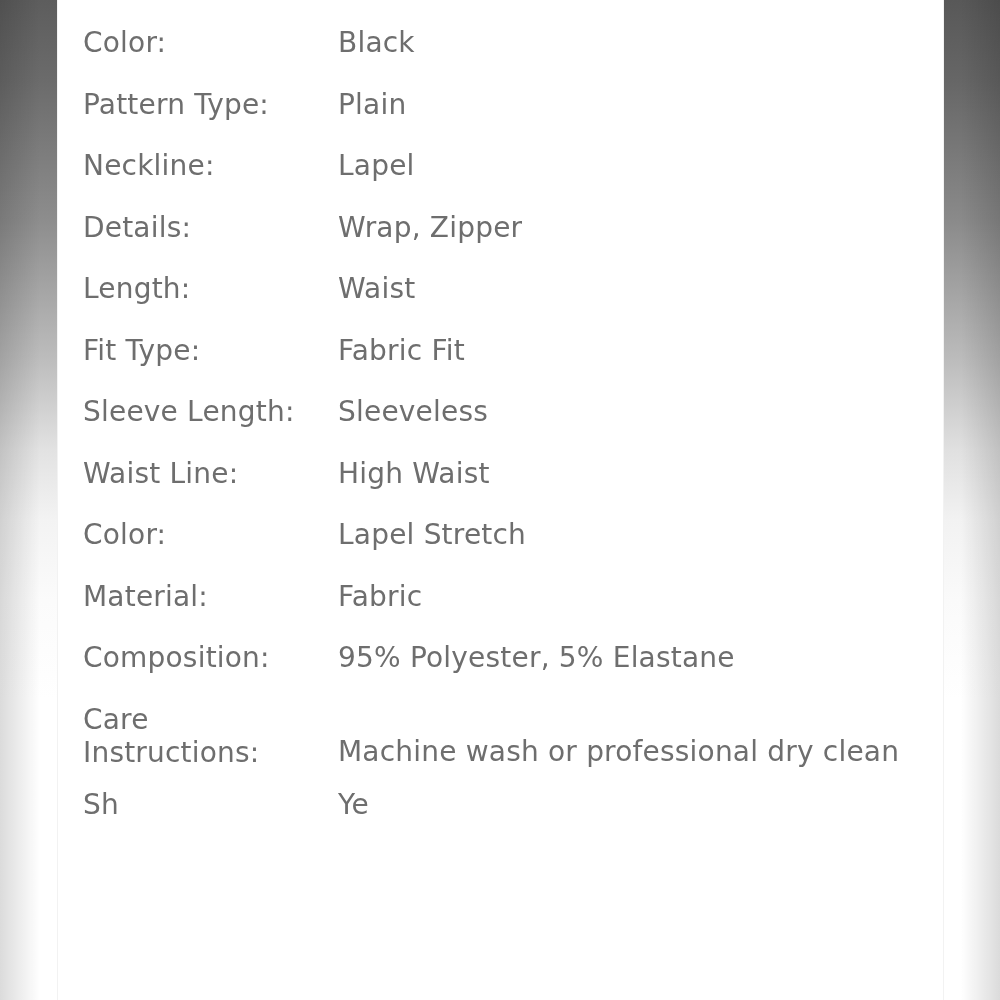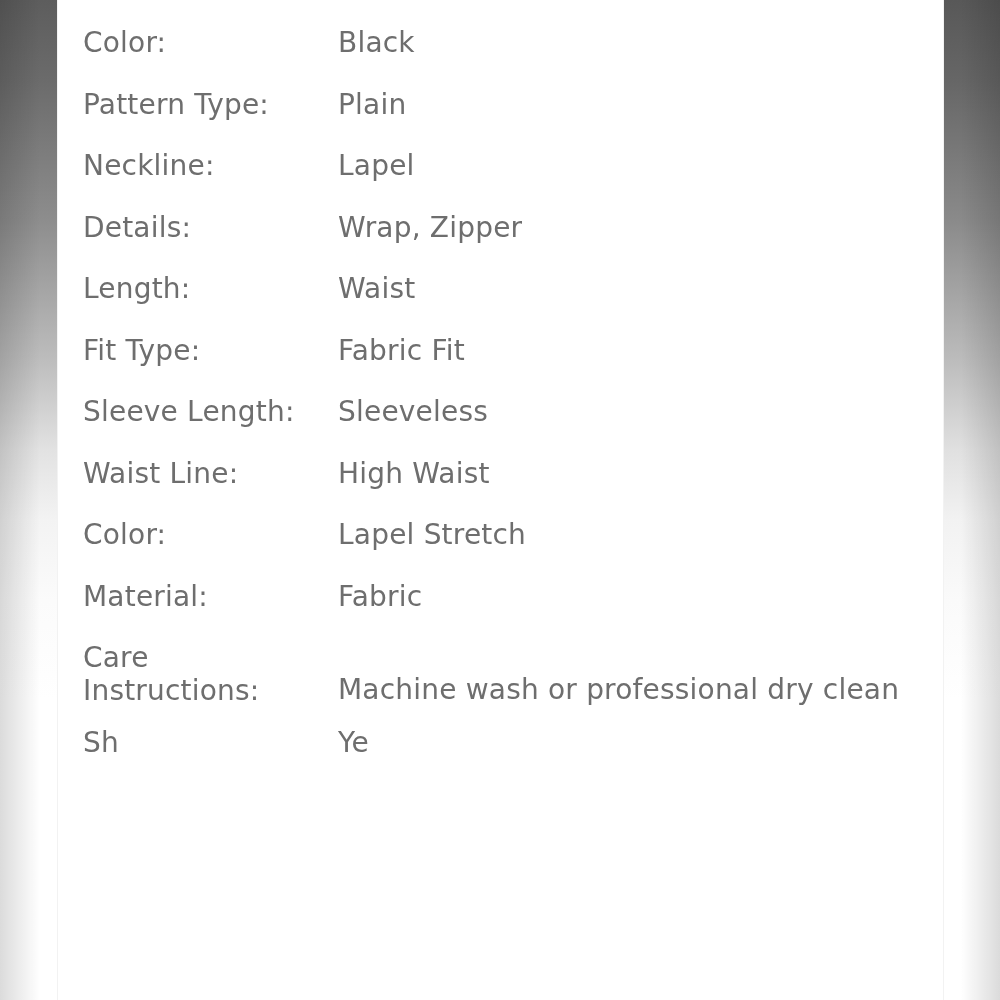--- a/index.html
+++ b/index.html
@@ -187,20 +187,24 @@
             <td class="value">High Waist</td>
           </tr>
           <tr class="spec-row">
             <td class="label">Color:</td>
             <td class="value">Lapel Stretch</td>
           </tr>
           <tr class="spec-row">
             <td class="label">Material:</td>
             <td class="value">Fabric</td>
           </tr>
+          <tr class="spec-row">
+            <td class="label">Composition:</td>
+            <td class="value">95% Polyester, 5% Elastane</td>
+          </tr>
           <tr class="spec-row multiline">
             <td class="label">Care<br>Instructions:</td>
             <td class="value">Machine wash or professional dry clean</td>
           </tr>
           <tr class="spec-row">
             <td class="label">Sh</td>
             <td class="value">Ye</td>
           </tr>
         </tbody>
     </table>

